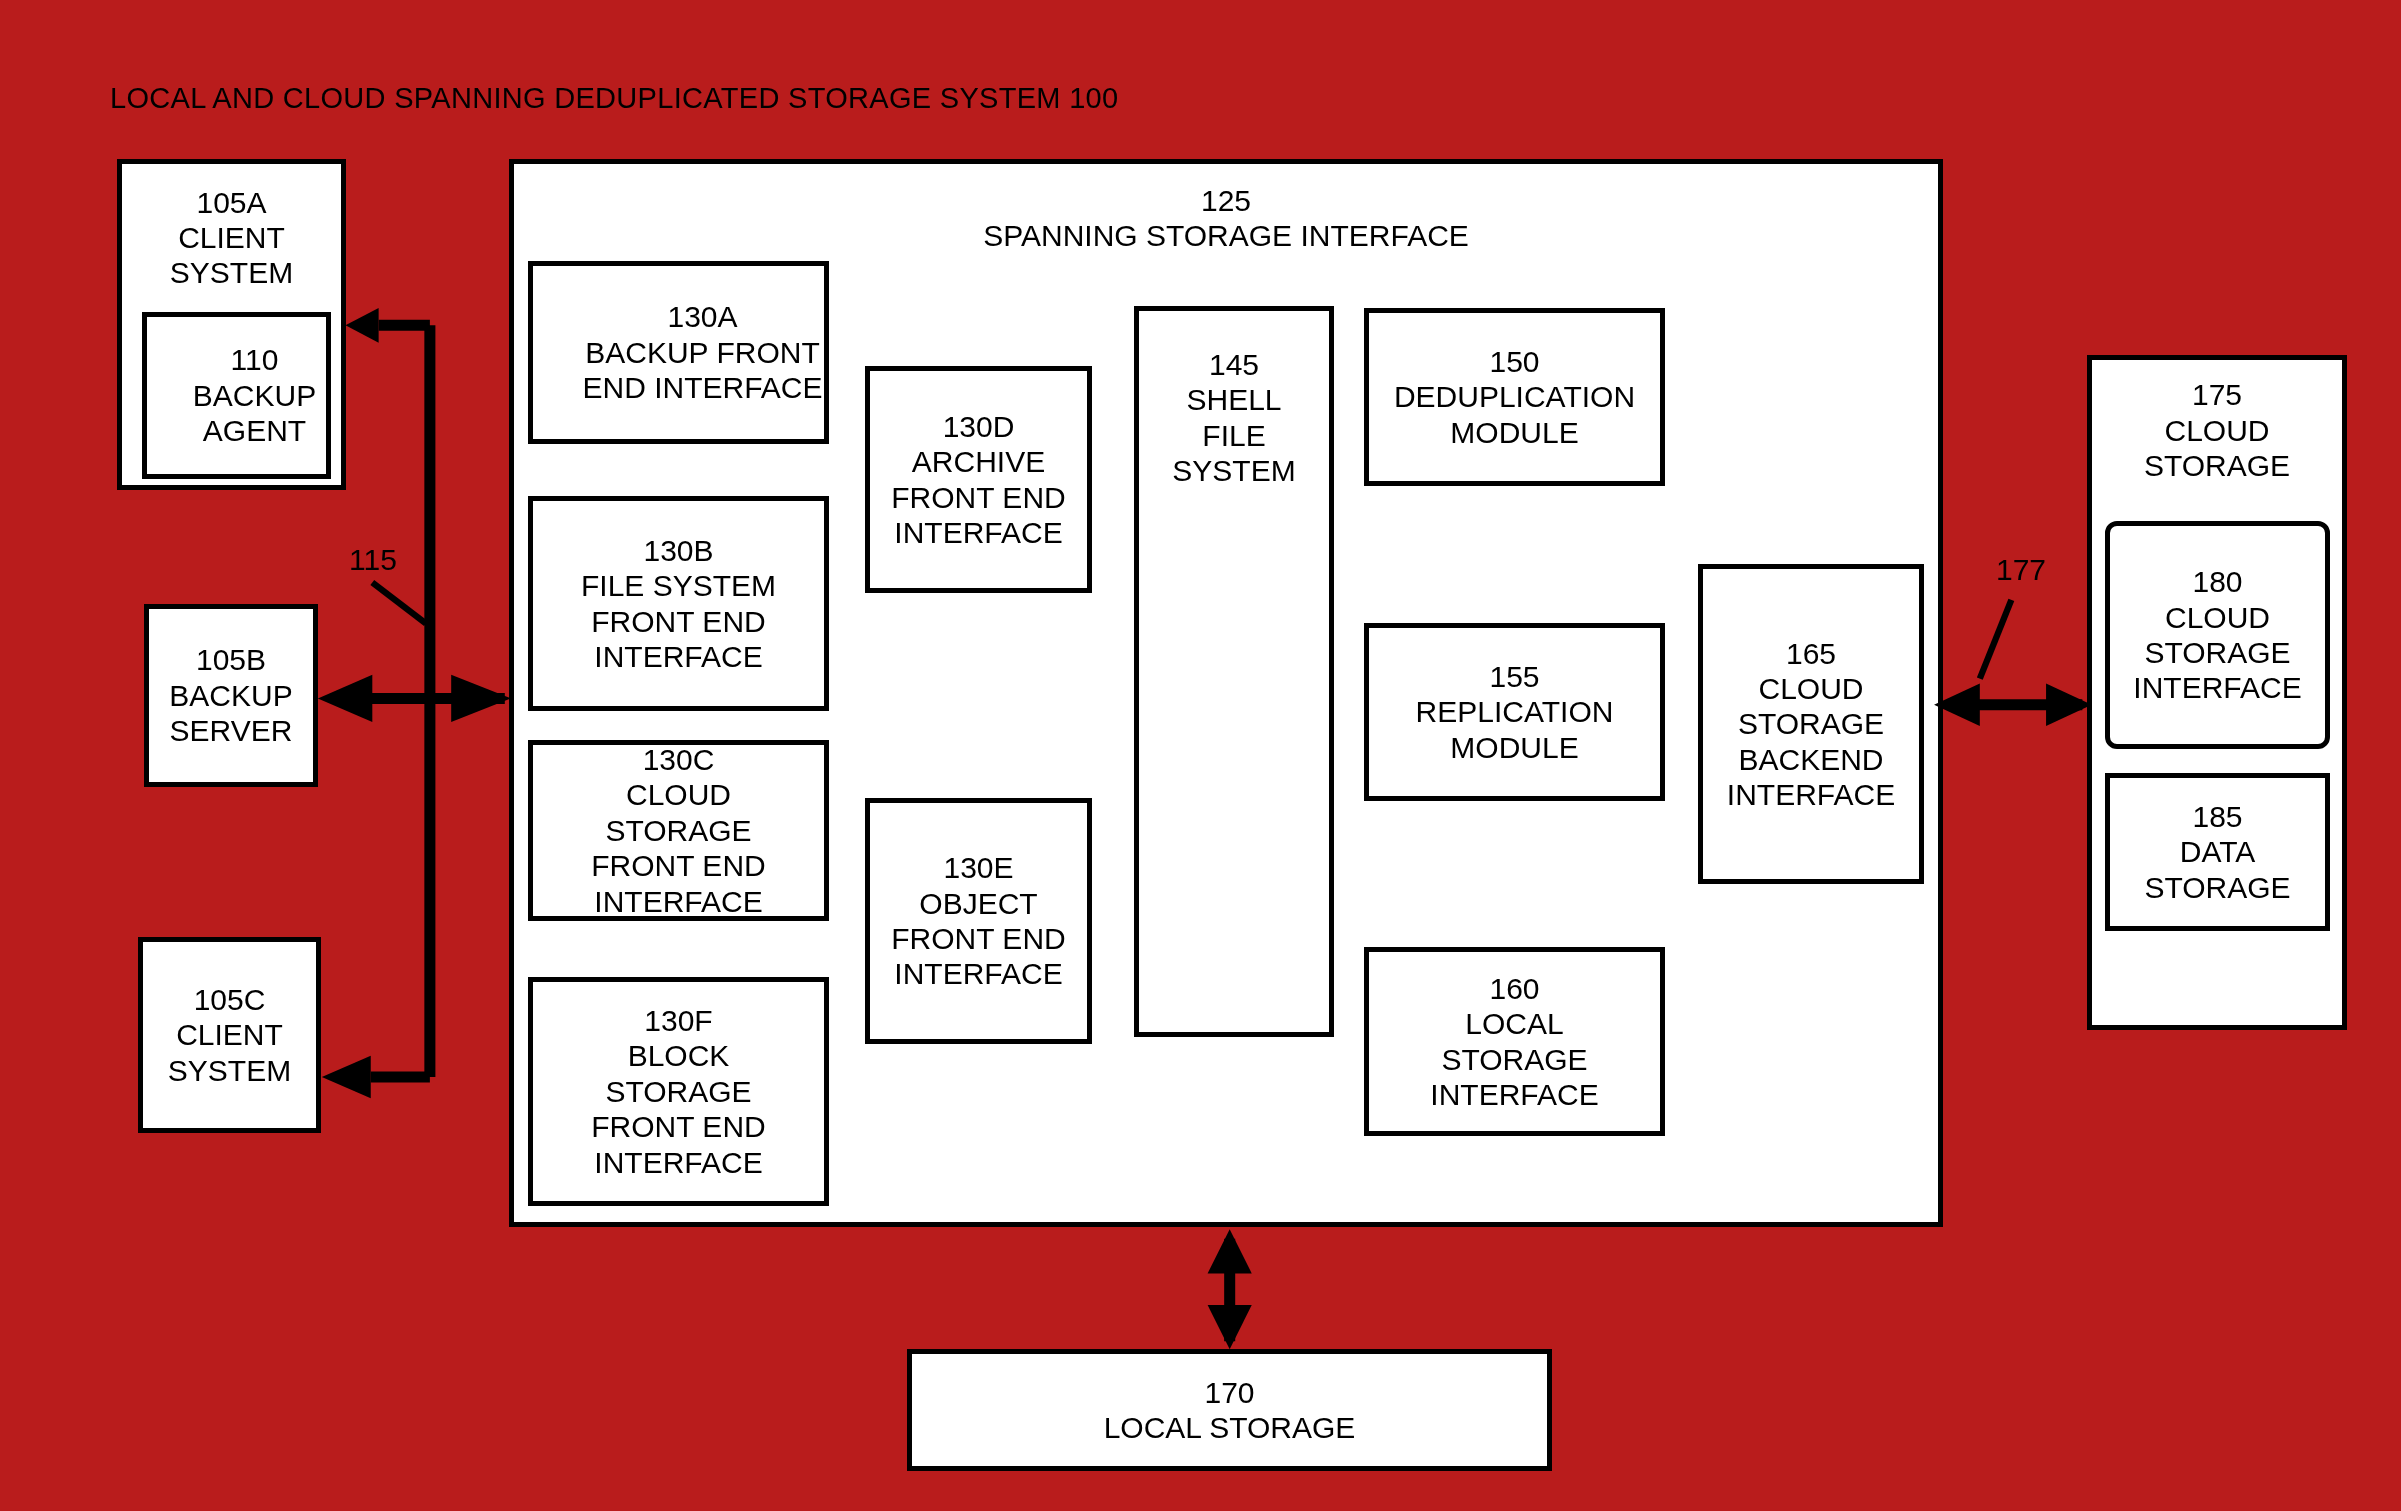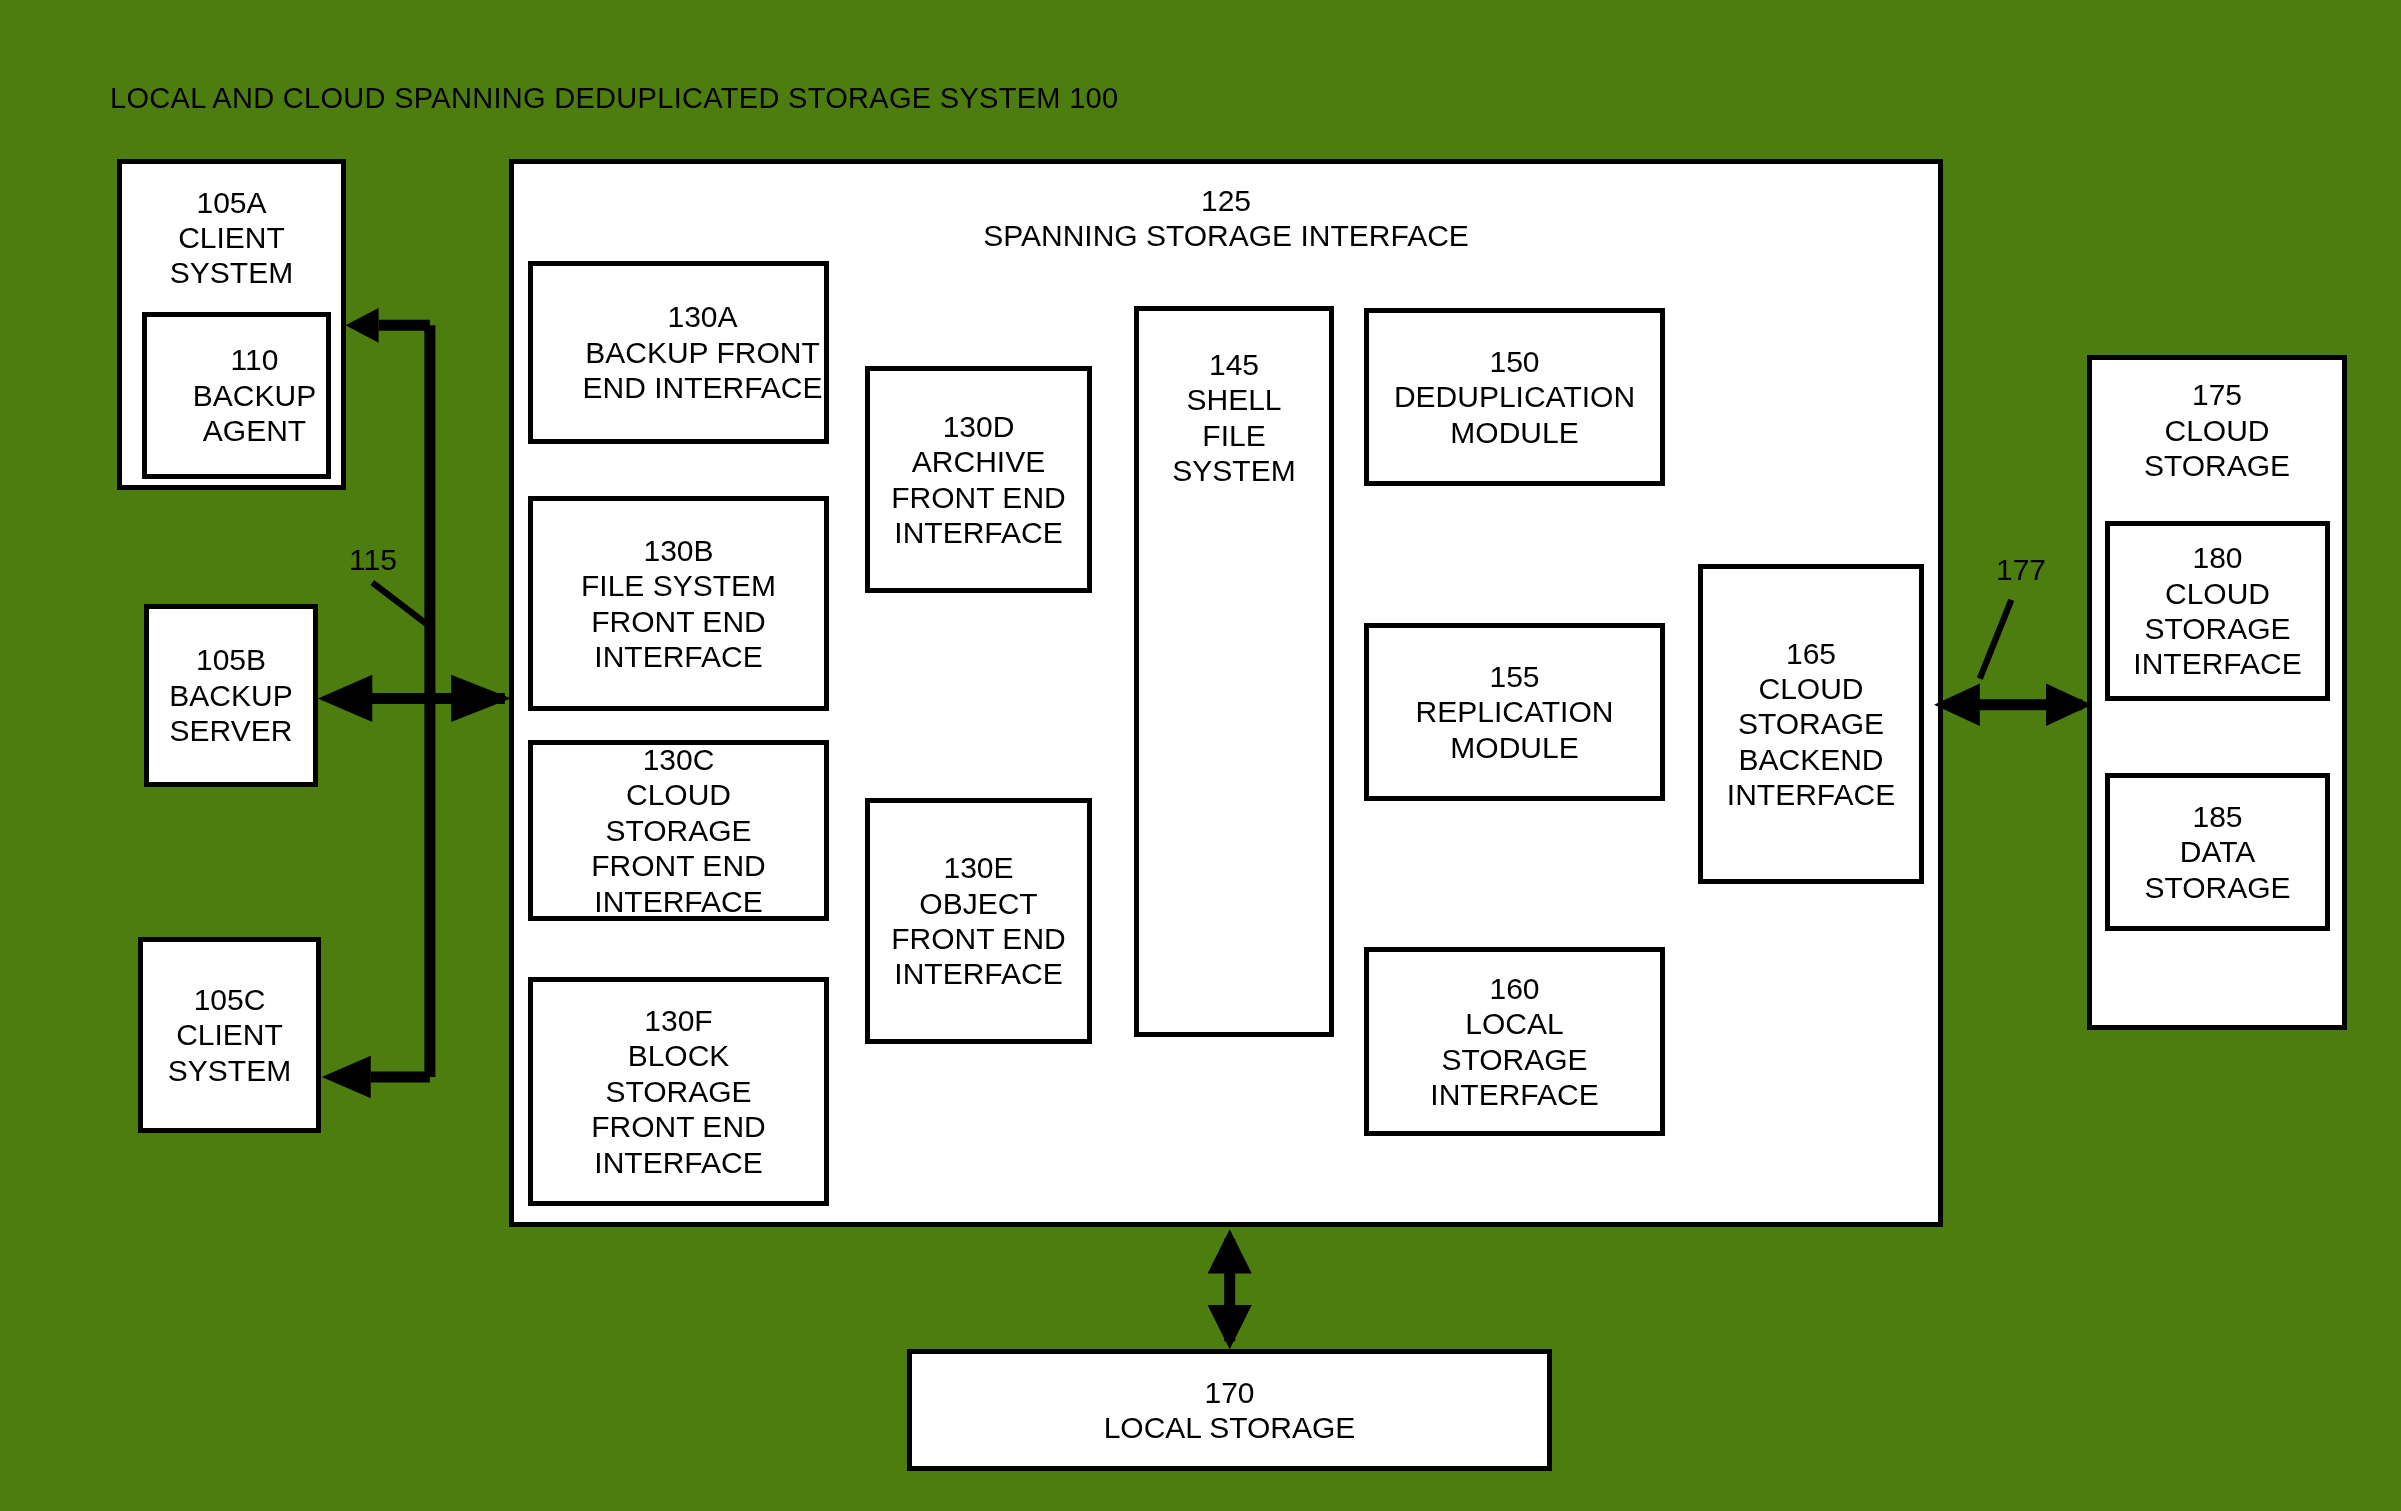--- a/index.html
+++ b/index.html
@@ -4,21 +4,21 @@
 <style>
   html, body {
     margin: 0;
     padding: 0;
     background: #ffffff;
   }
   #stage {
     position: relative;
     width: 2401px;
     height: 1512px;
-    background: #4d7c0f;
+    background: #b91c1c;
     font-family: "Liberation Sans", sans-serif;
     color: #000000;
     overflow: hidden;
   }
   .box {
     position: absolute;
     box-sizing: border-box;
     border: 5.5px solid #000000;
     background: #ffffff;
     display: flex;
@@ -167,21 +167,21 @@
   </div>
 
   <div class="label" style="left:1996px; top:552px; font-size:30px;">177</div>
 
   <div class="box topalign" style="left:2087px; top:355px; width:260px; height:675px; font-size:30px; padding-top:17.4px;">
     <span style="display:block; width:100%; text-align:center;">175
 CLOUD
 STORAGE</span>
   </div>
 
-  <div class="box" style="left:2105px; top:521px; width:225px; height:180px; font-size:30px;">
+  <div class="box" style="left:2105px; top:521px; width:225px; height:228px; font-size:30px;border-radius:12px;">
     <span>180
 CLOUD
 STORAGE
 INTERFACE</span>
   </div>
 
   <div class="box" style="left:2105px; top:773px; width:225px; height:158px; font-size:30px;">
     <span>185
 DATA
 STORAGE</span>

